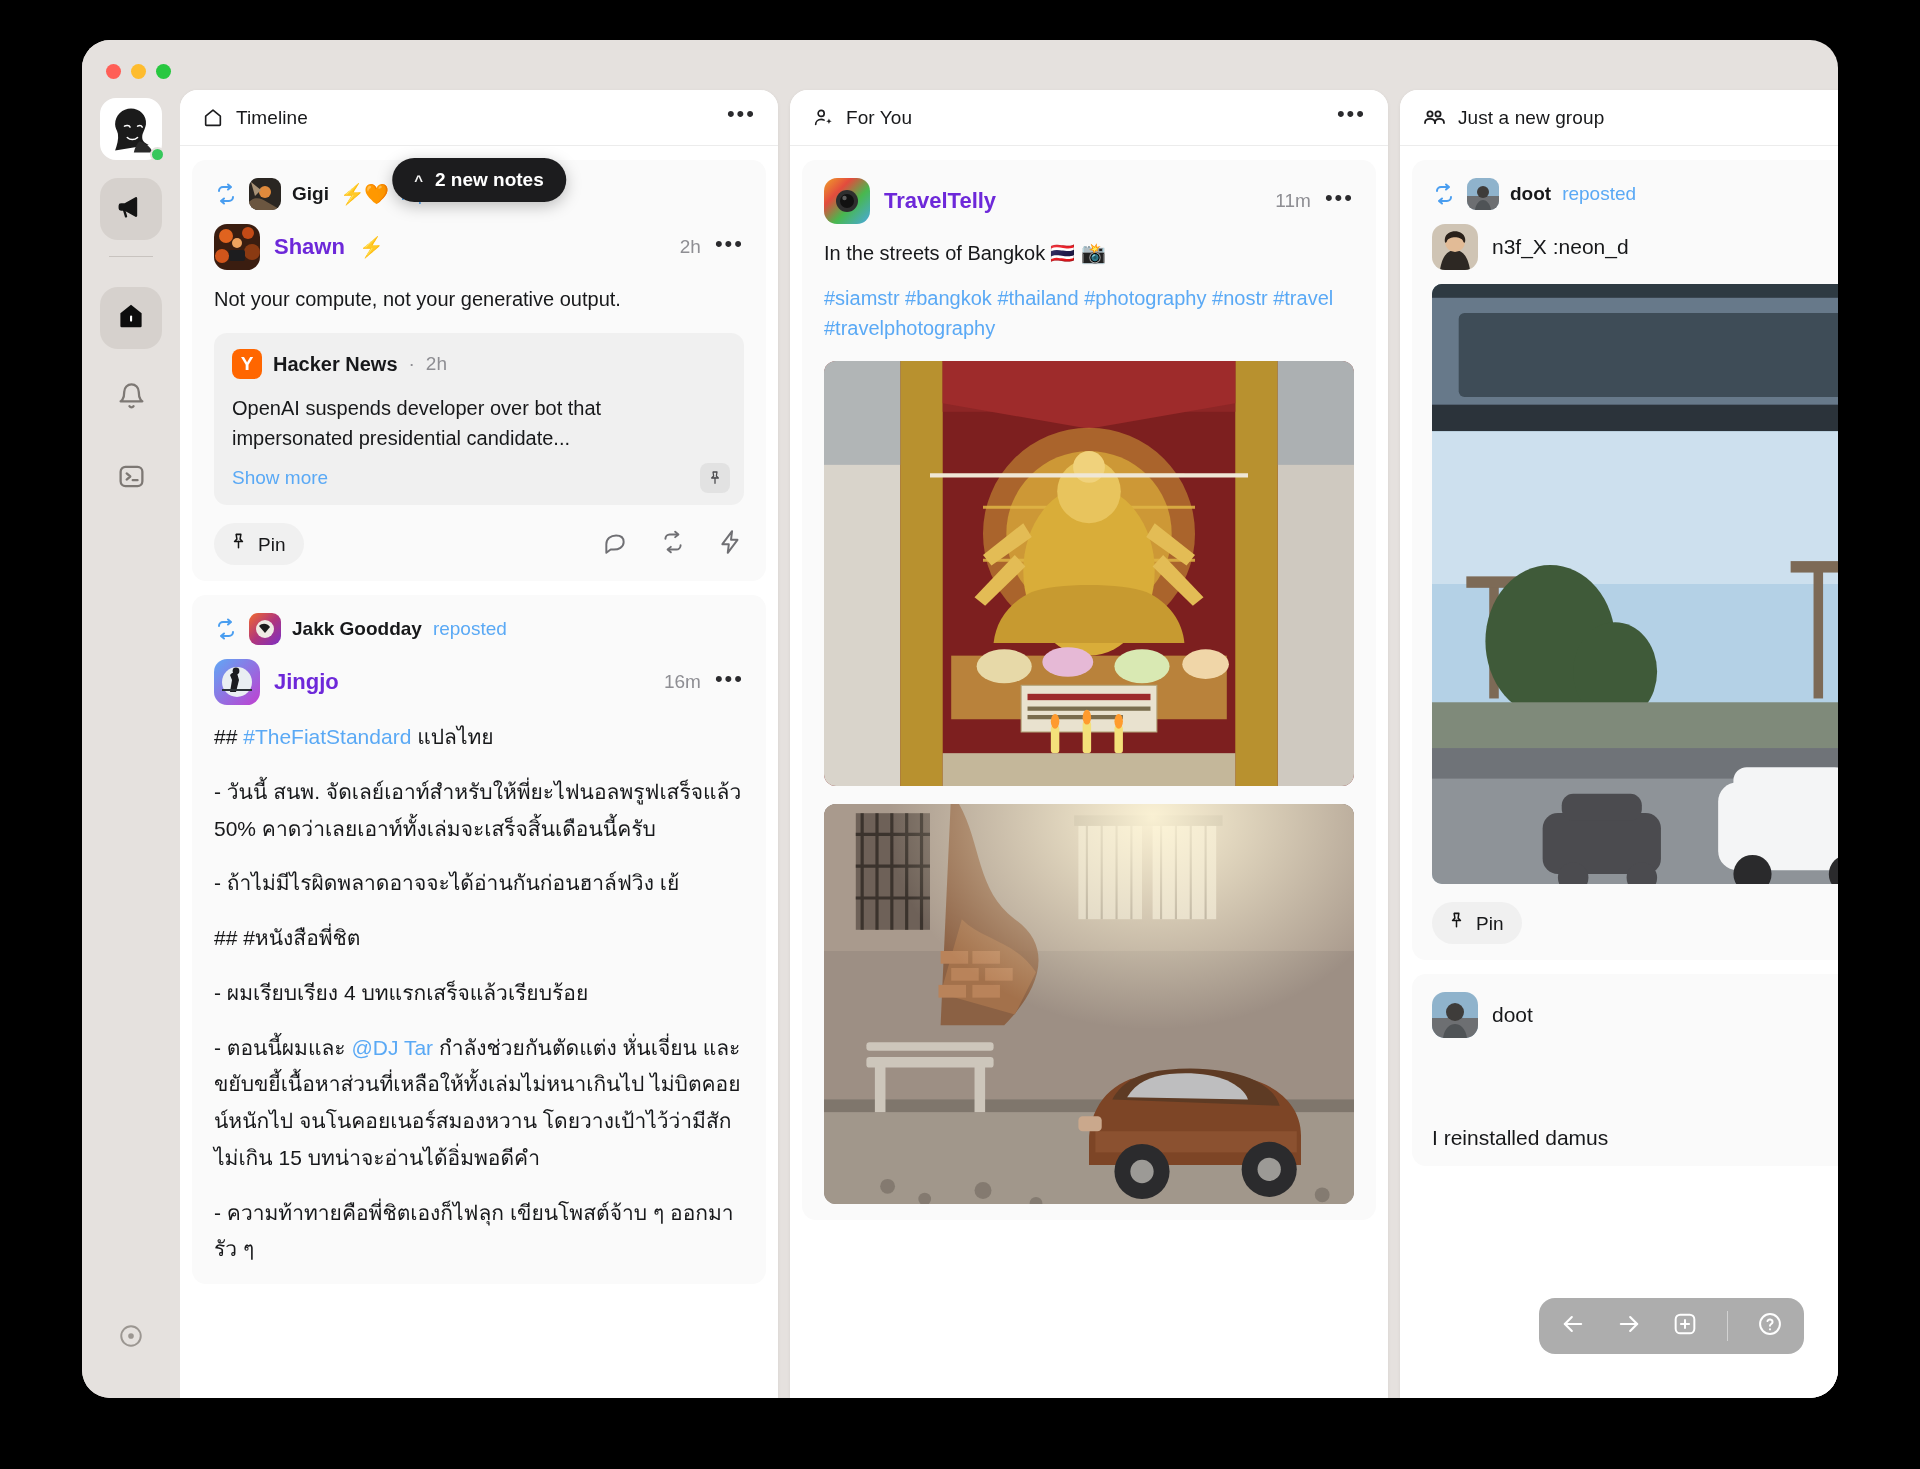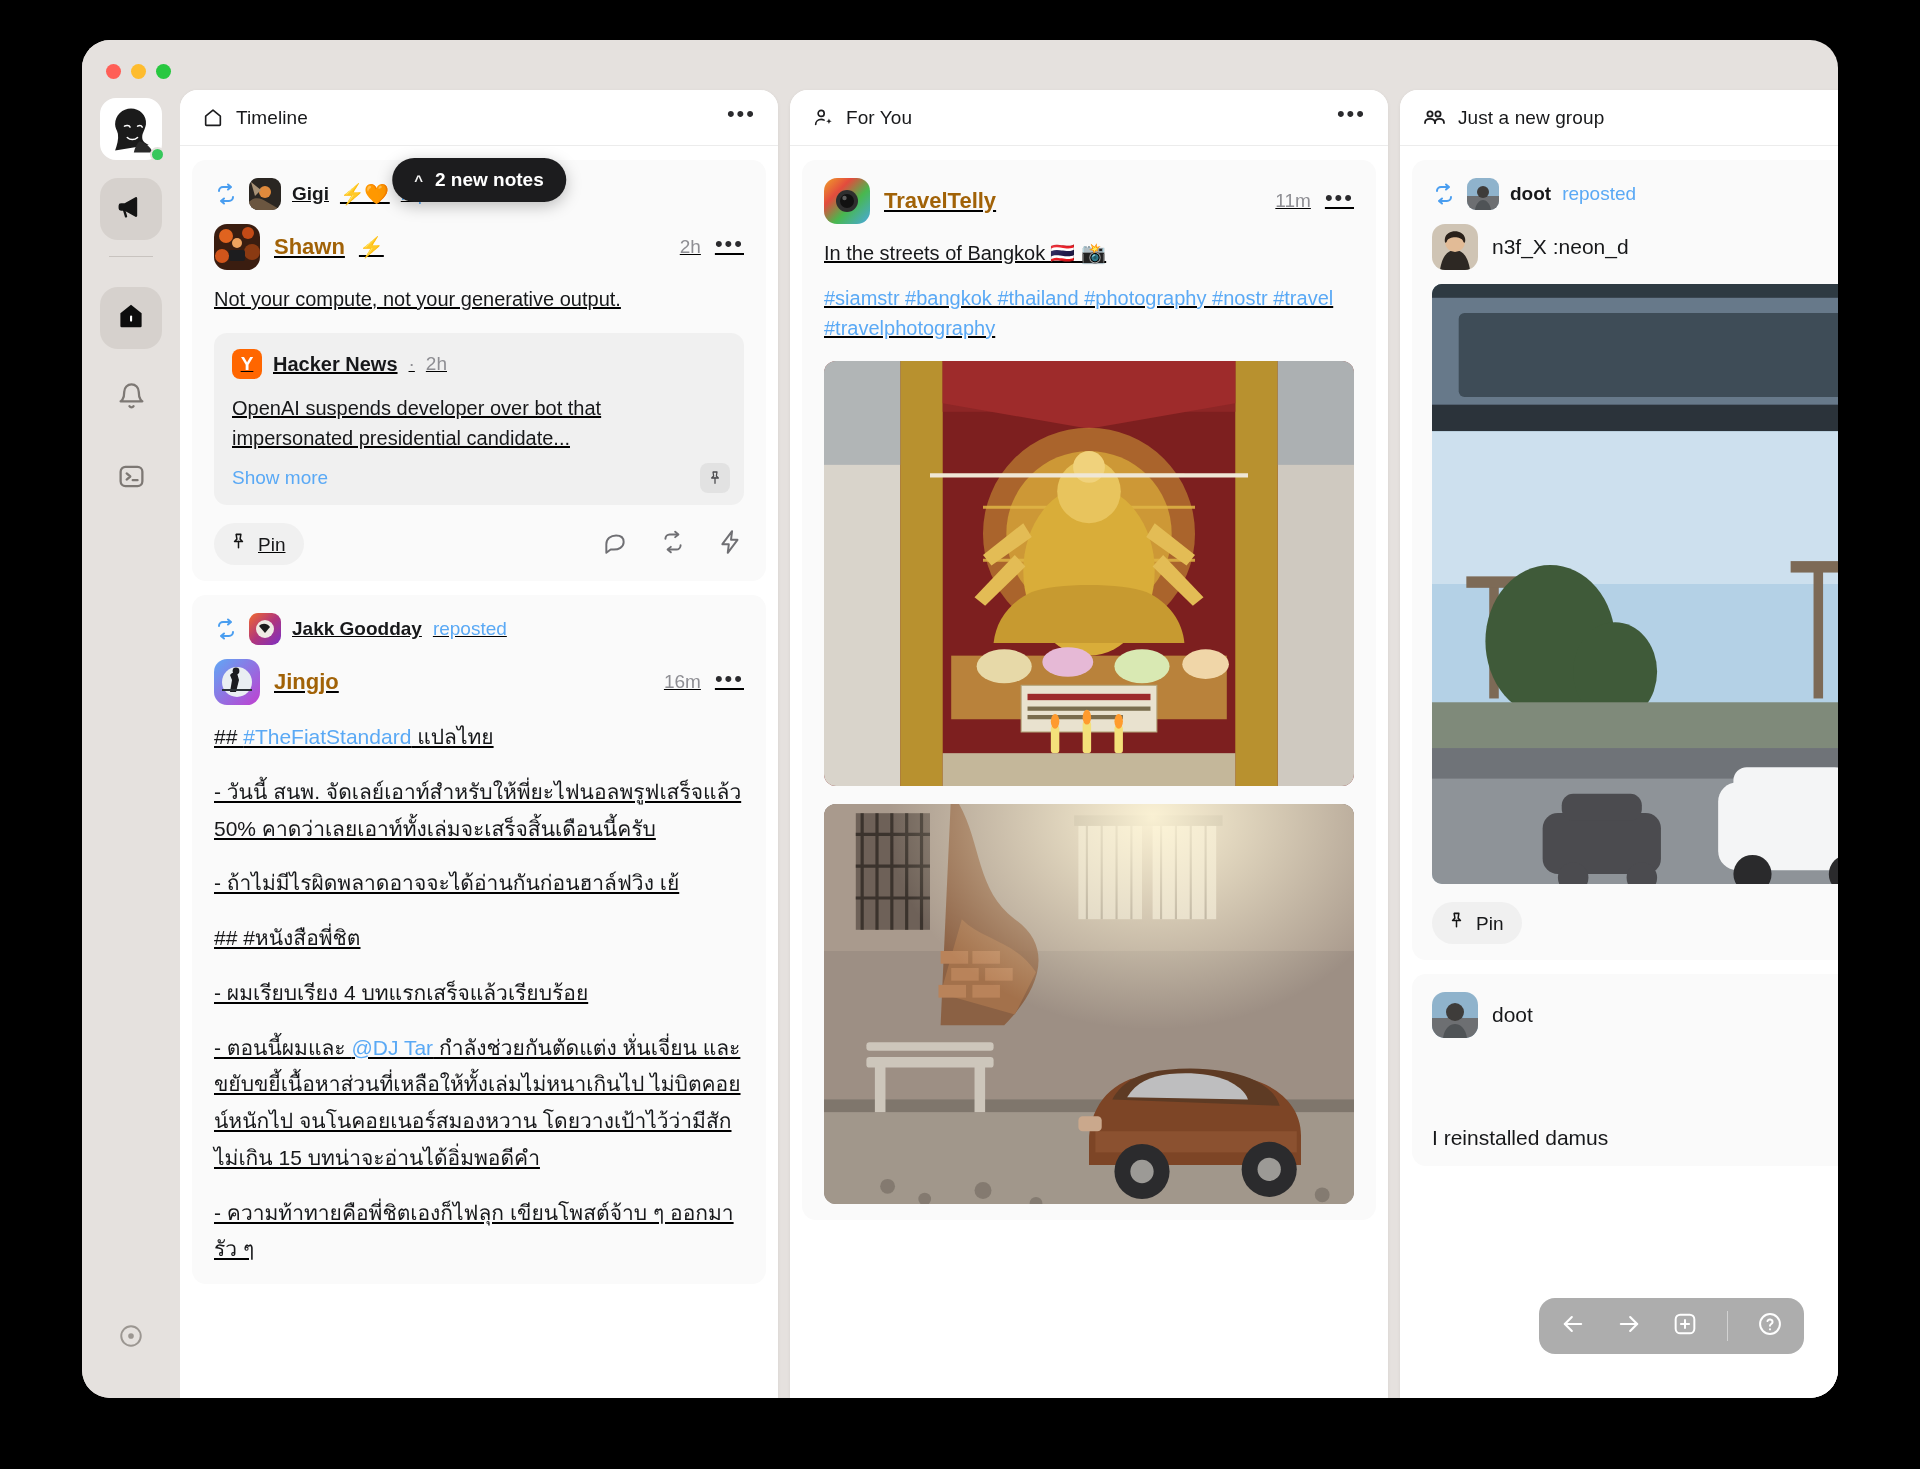--- a/index.html
+++ b/index.html
@@ -118,37 +118,36 @@
     background: #fff;
     position: relative;
   }
 
   
   .note {
     background: #fafafa;
     border-radius: 14px;
     margin: 14px 12px;
     padding: 18px 22px 16px;
-    text-decoration: underline;
   }
 
   .repost-line {
     display: flex; align-items: center; gap: 11px;
     font-size: 19px; margin-bottom: 14px;
   }
   .repost-icon { color: #5aa9f5; display: flex; }
   .mini-av { width: 32px; height: 32px; border-radius: 9px; overflow: hidden; flex: 0 0 32px; }
   .mini-av svg, .mini-av div { width: 100%; height: 100%; display:block; }
   .rp-name { color: #17181a; font-weight: 600; }
   .rp-word { color: #5aa9f5; }
 
   .author-row { display: flex; align-items: center; gap: 14px; margin-bottom: 14px; }
   .author-av { width: 46px; height: 46px; border-radius: 13px; overflow: hidden; flex: 0 0 46px; }
   .author-av svg { width:100%; height:100%; display:block; }
-  .author-name { font-size: 22px; font-weight: 700; color: #a16207; }
+  .author-name { font-size: 22px; font-weight: 700; color: #6d28d9; }
   .emoji { font-size: 20px; }
   .meta-right { margin-left: auto; display: flex; align-items: center; gap: 14px; }
   .ts { color: #8e8e93; font-size: 19px; }
   .kebab { color: #2b2b2e; font-size: 22px; line-height: 8px; letter-spacing: 2px; padding-bottom:6px;}
 
   .note-text { font-size: 20px; color: #17181a; line-height: 1.55; }
   .note-text.thai { font-size: 21px; line-height: 1.75; }
   .tagblue { color: #5aa9f5; }
 
   

